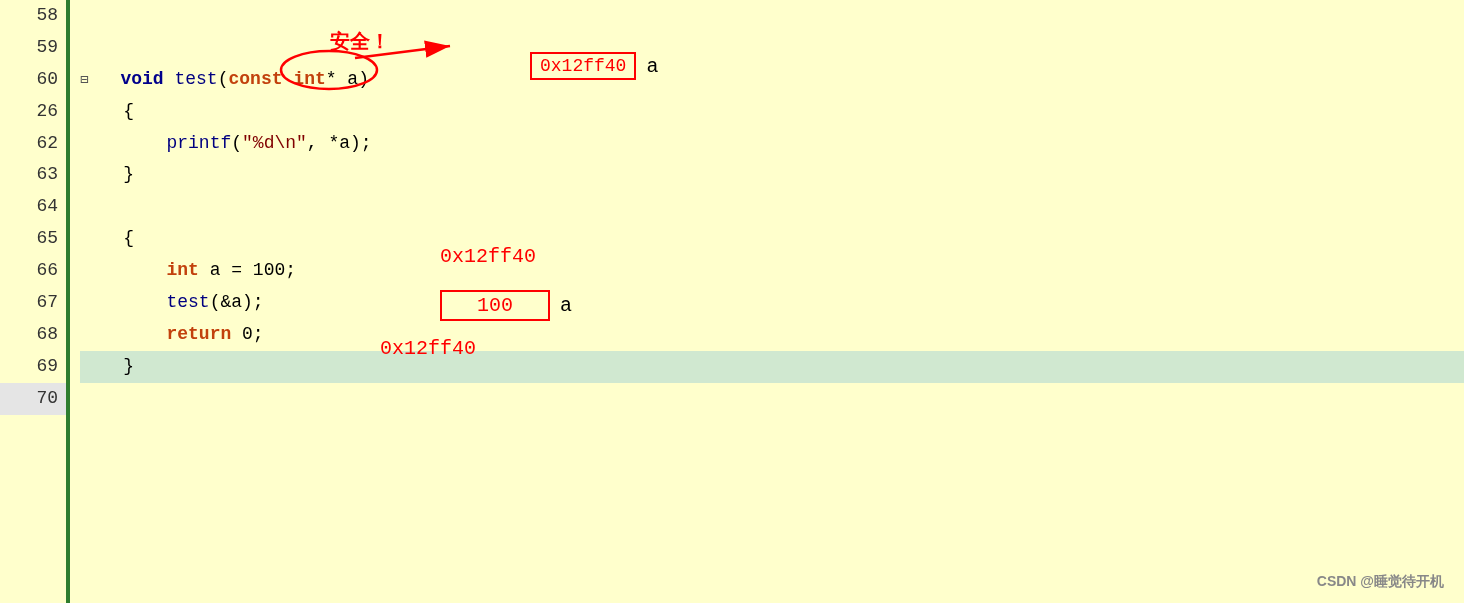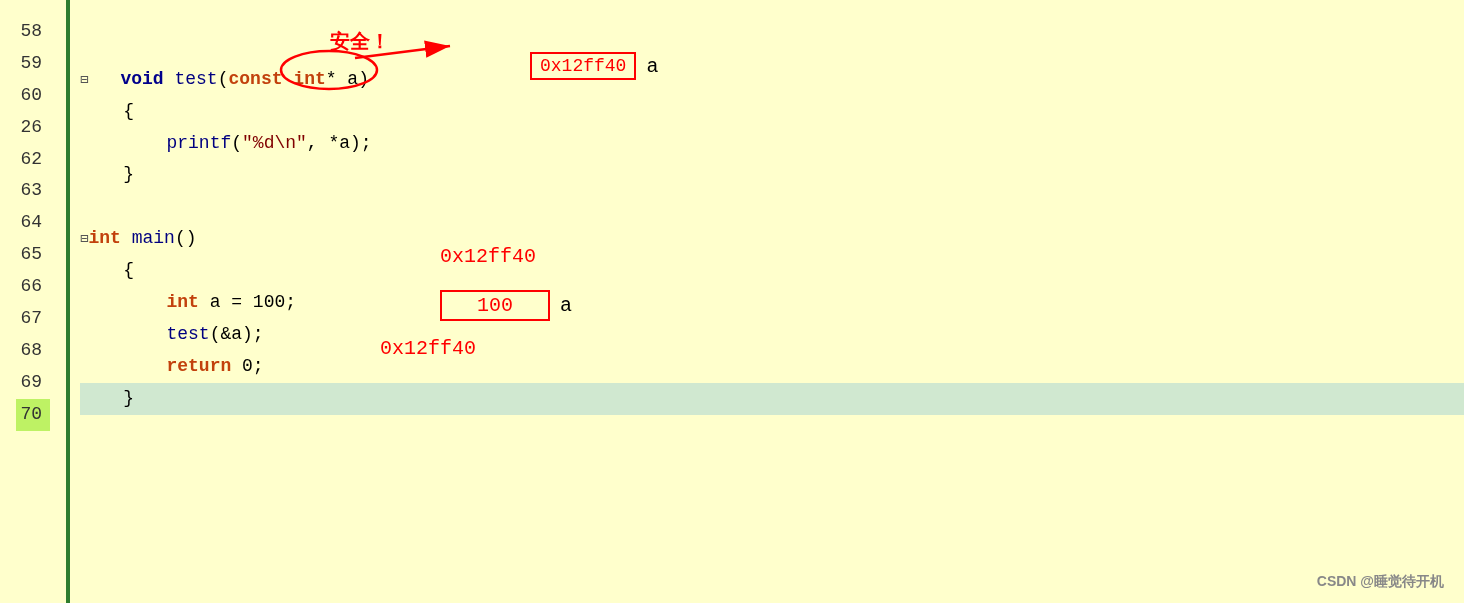--- a/index.html
+++ b/index.html
@@ -16,37 +16,37 @@
     .code-container {
       display: flex;
       width: 100%;
       min-height: 603px;
       background-color: #ffffcc;
     }
 
     .line-numbers {
       min-width: 70px;
       background-color: #ffffcc;
-      padding: 16px;
+      padding: 0;
       text-align: right;
       color: #000;
       font-size: 18px;
       border-right: 4px solid #2e7d2e;
       user-select: none;
     }
 
     .line-num {
       display: block;
       padding: 2px 8px 2px 4px;
       line-height: 1.55;
       color: #333;
     }
 
     .line-num.highlighted {
-      background-color: #bef264;
+      background-color: #e5e5e5;
     }
 
     .code-area {
       flex: 1;
       padding-left: 10px;
       position: relative;
     }
 
     .code-line {
       display: block;
@@ -184,21 +184,20 @@
 
   <div class="code-area">
 
     <span class="code-line">&nbsp;</span>
     <span class="code-line">&nbsp;</span>
     <span class="code-line"><span class="collapse-icon">⊟</span><span class="kw-void">void</span> <span class="func">test</span>(<span class="kw">const</span> <span class="kw">int</span>* a)</span>
     <span class="code-line">    {</span>
     <span class="code-line">        <span class="func">printf</span>(<span class="str">"%d\n"</span>, *a);</span>
     <span class="code-line">    }</span>
     <span class="code-line">&nbsp;</span>
-    <span class="code-line"><span class="collapse-icon">⊟</span><span class="kw">int</span> <span class="func">main</span>()</span>
     <span class="code-line">    {</span>
     <span class="code-line">        <span class="kw">int</span> a = <span class="num">100</span>;</span>
     <span class="code-line">        <span class="func">test</span>(&amp;a);</span>
     <span class="code-line">        <span class="kw">return</span> <span class="num">0</span>;</span>
     <span class="code-line" style="background-color:#d0e8d0;">    }</span>
 
     <div class="annotations">
 
       <svg class="arrow-svg" xmlns="http://www.w3.org/2000/svg">
 

